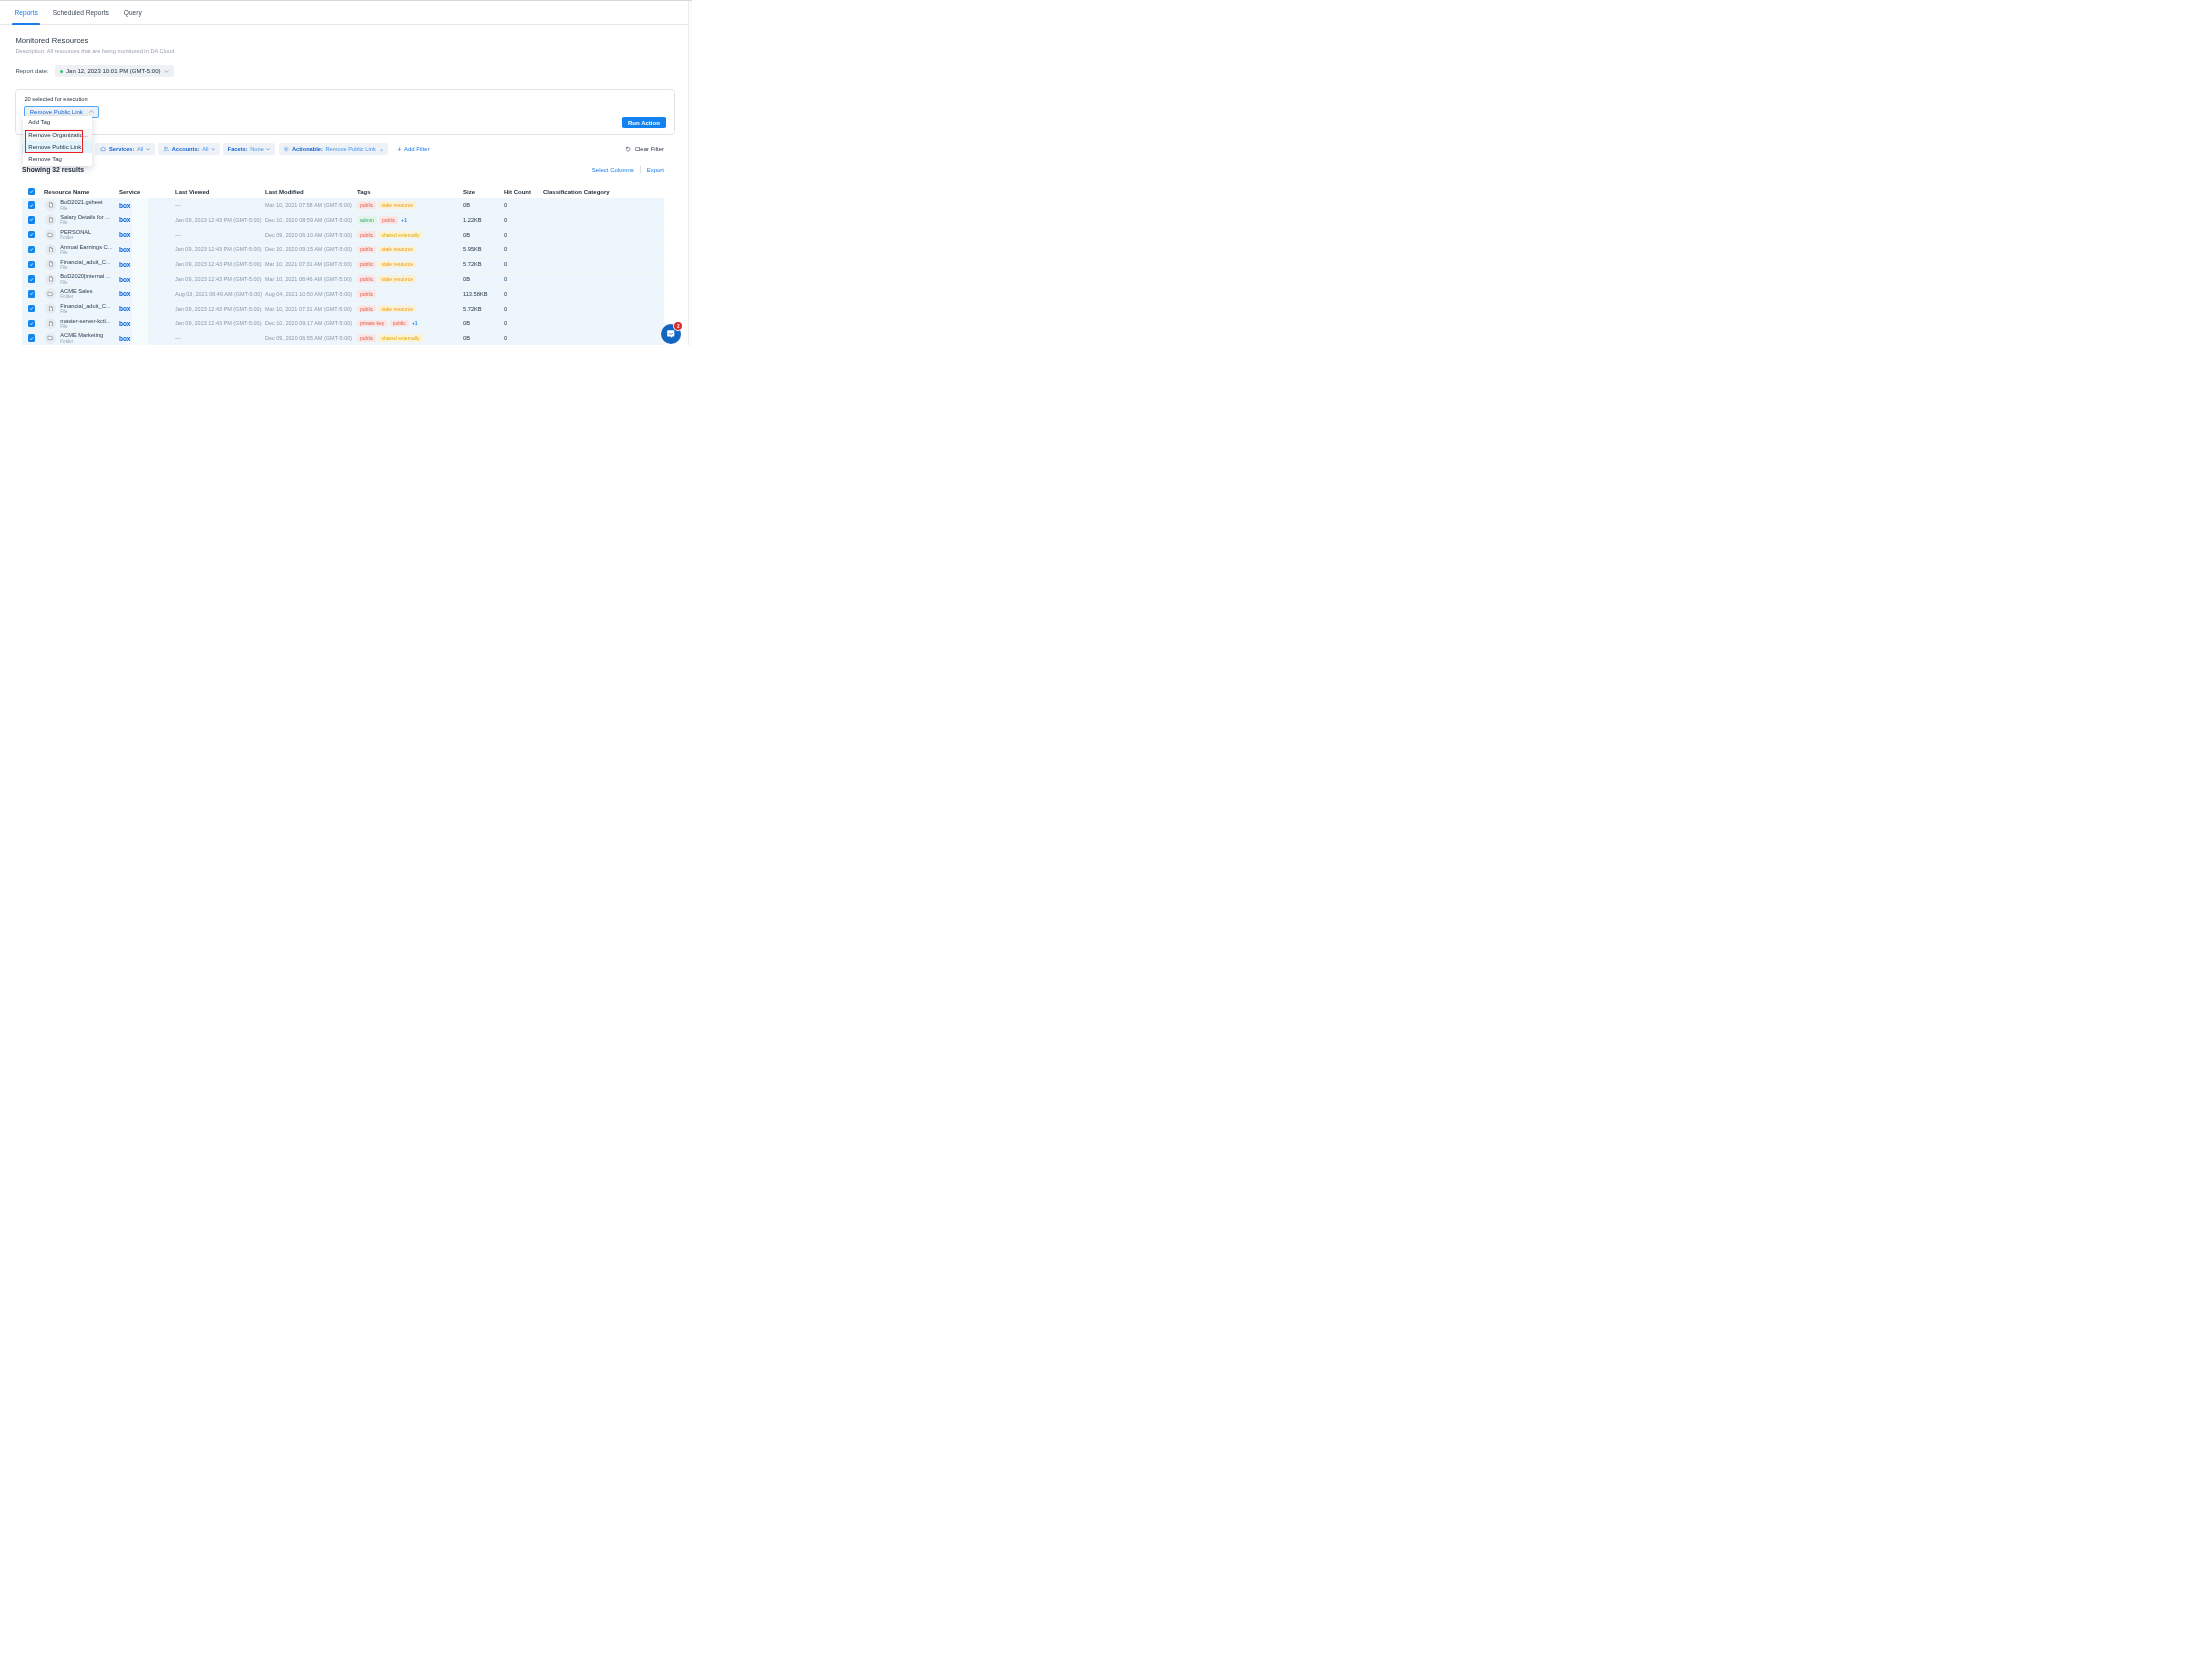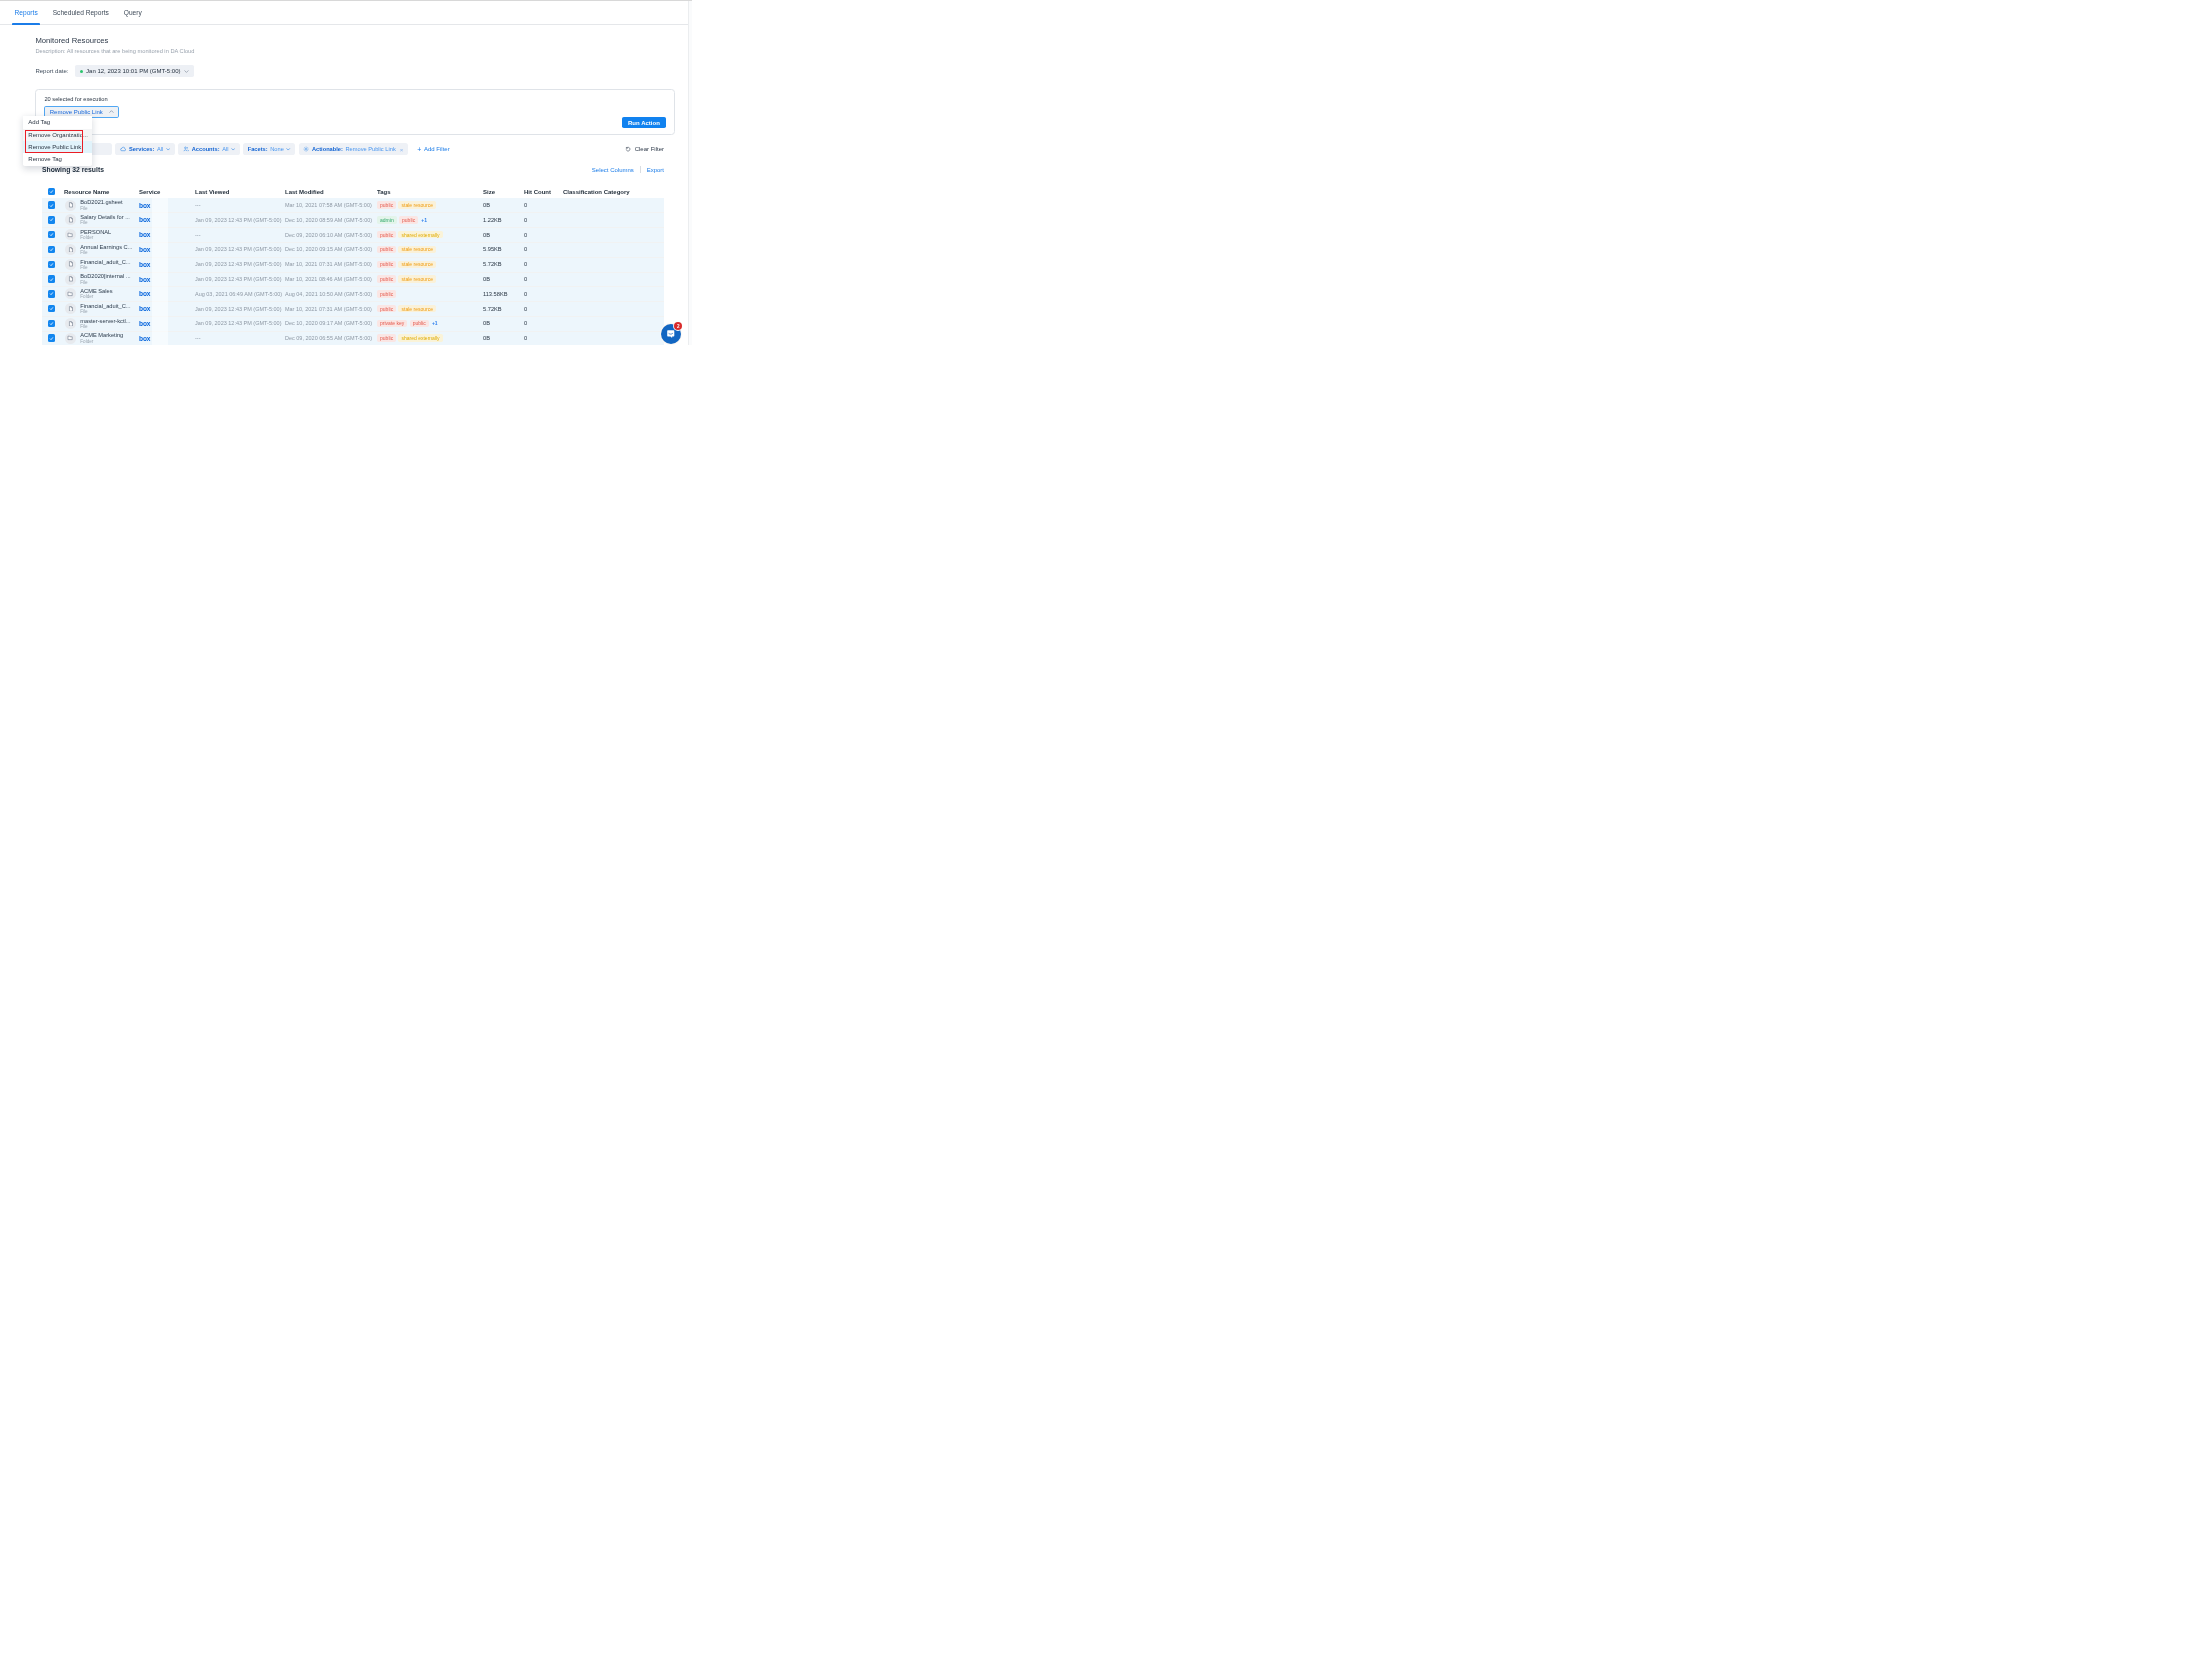--- a/index.html
+++ b/index.html
@@ -10,21 +10,21 @@
   
   .tabbar { height:24px; display:flex; align-items:center; padding-left:14.6px; gap:15px;
             border-bottom:0.4px solid #e5e7ea; background:#fff; }
   .tab { position:relative; height:24px; display:flex; align-items:center; font-size:6.6px;
          color:#3f4b59; cursor:pointer; }
   .tab .tab-underline { display:none; position:absolute; left:-2.6px; right:-2.6px; bottom:0;
          height:1.3px; background:#1b7ce8; border-radius:0.9px 0.9px 0 0; }
   .tab.active { color:#1b7ce8; }
   .tab.active .tab-underline { display:block; }
 
-  .content { padding:0 17px 0 15.4px;margin-left:20px; }
+  .content { padding:0 17px 0 15.4px; }
 
   .page-title { margin-top:10.6px; font-size:7.7px; font-weight:500; color:#2c3848; }
   .page-desc  { margin-top:3.1px; font-size:5.7px; color:#9aa3ae; }
 
   
   .report-row { margin-top:11.5px; display:flex; align-items:center; gap:6.2px; }
   .report-label { font-size:6px; color:#414e5d; }
   .report-pill { display:inline-flex; align-items:center; gap:3.5px; background:#edf0f5;
                  border-radius:1.8px; height:12px; padding:0 4.9px; cursor:pointer; }
   .green-dot { width:3.1px; height:3.1px; border-radius:50%; background:#2bc46d; }

